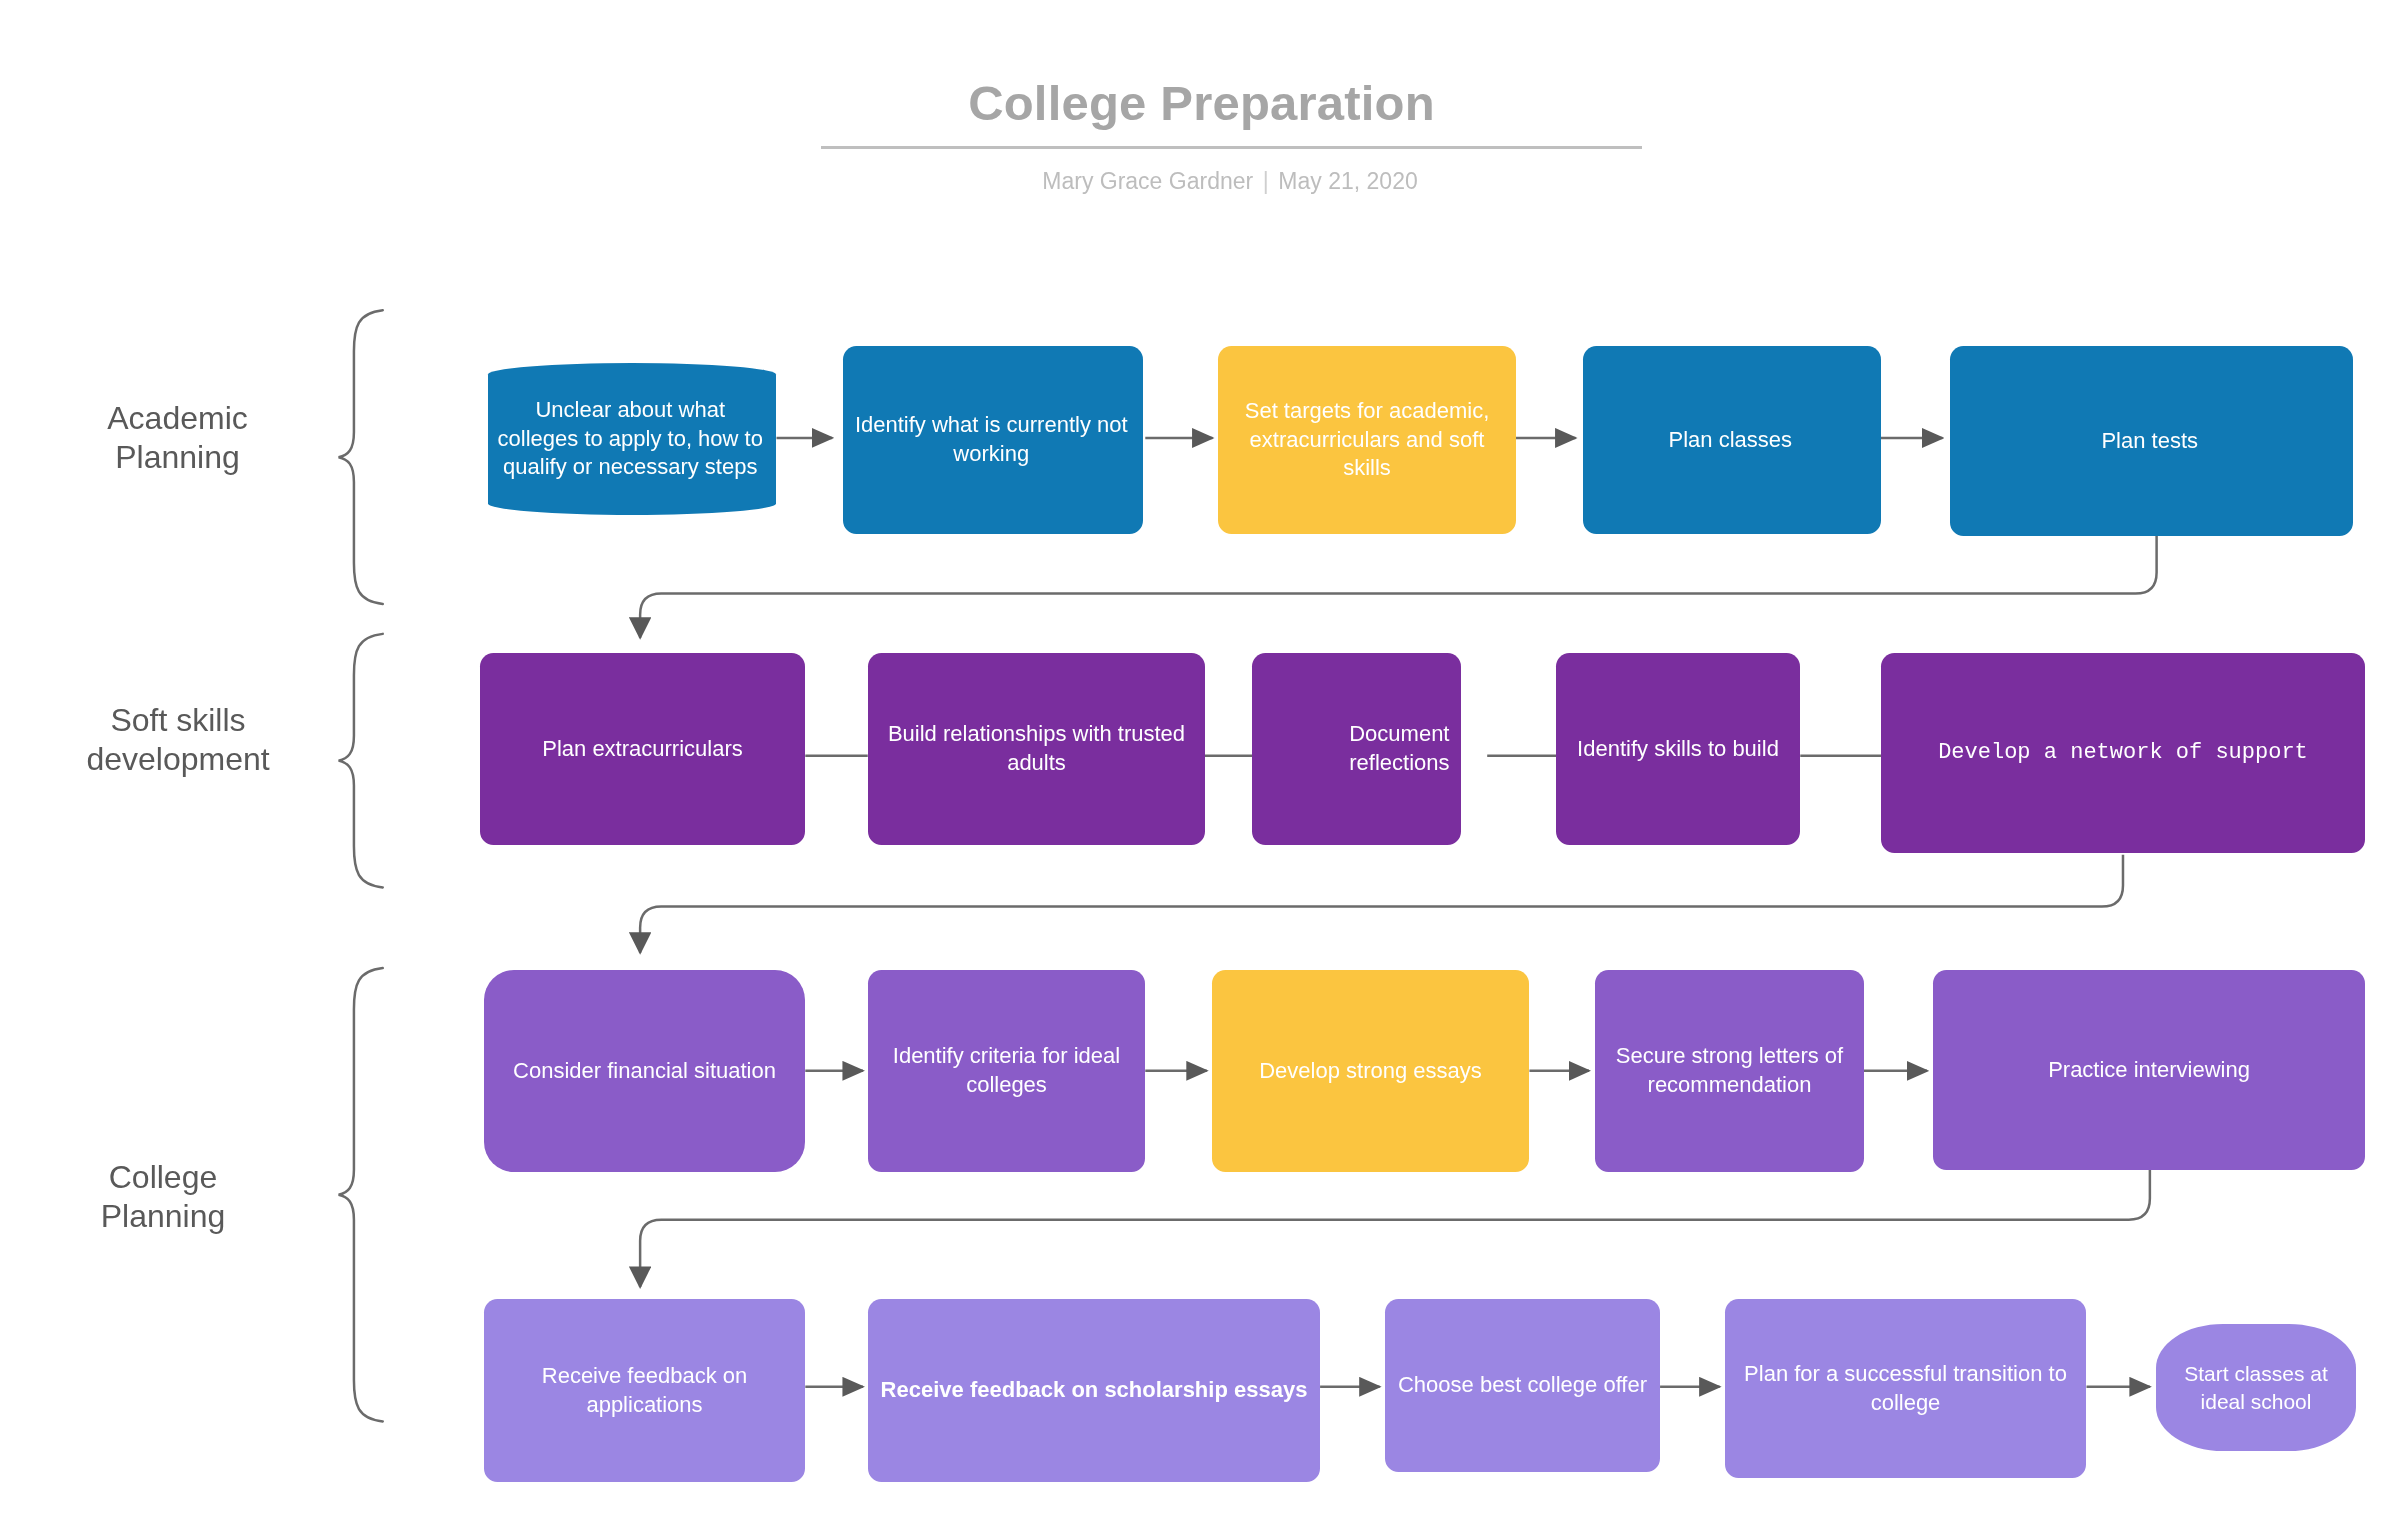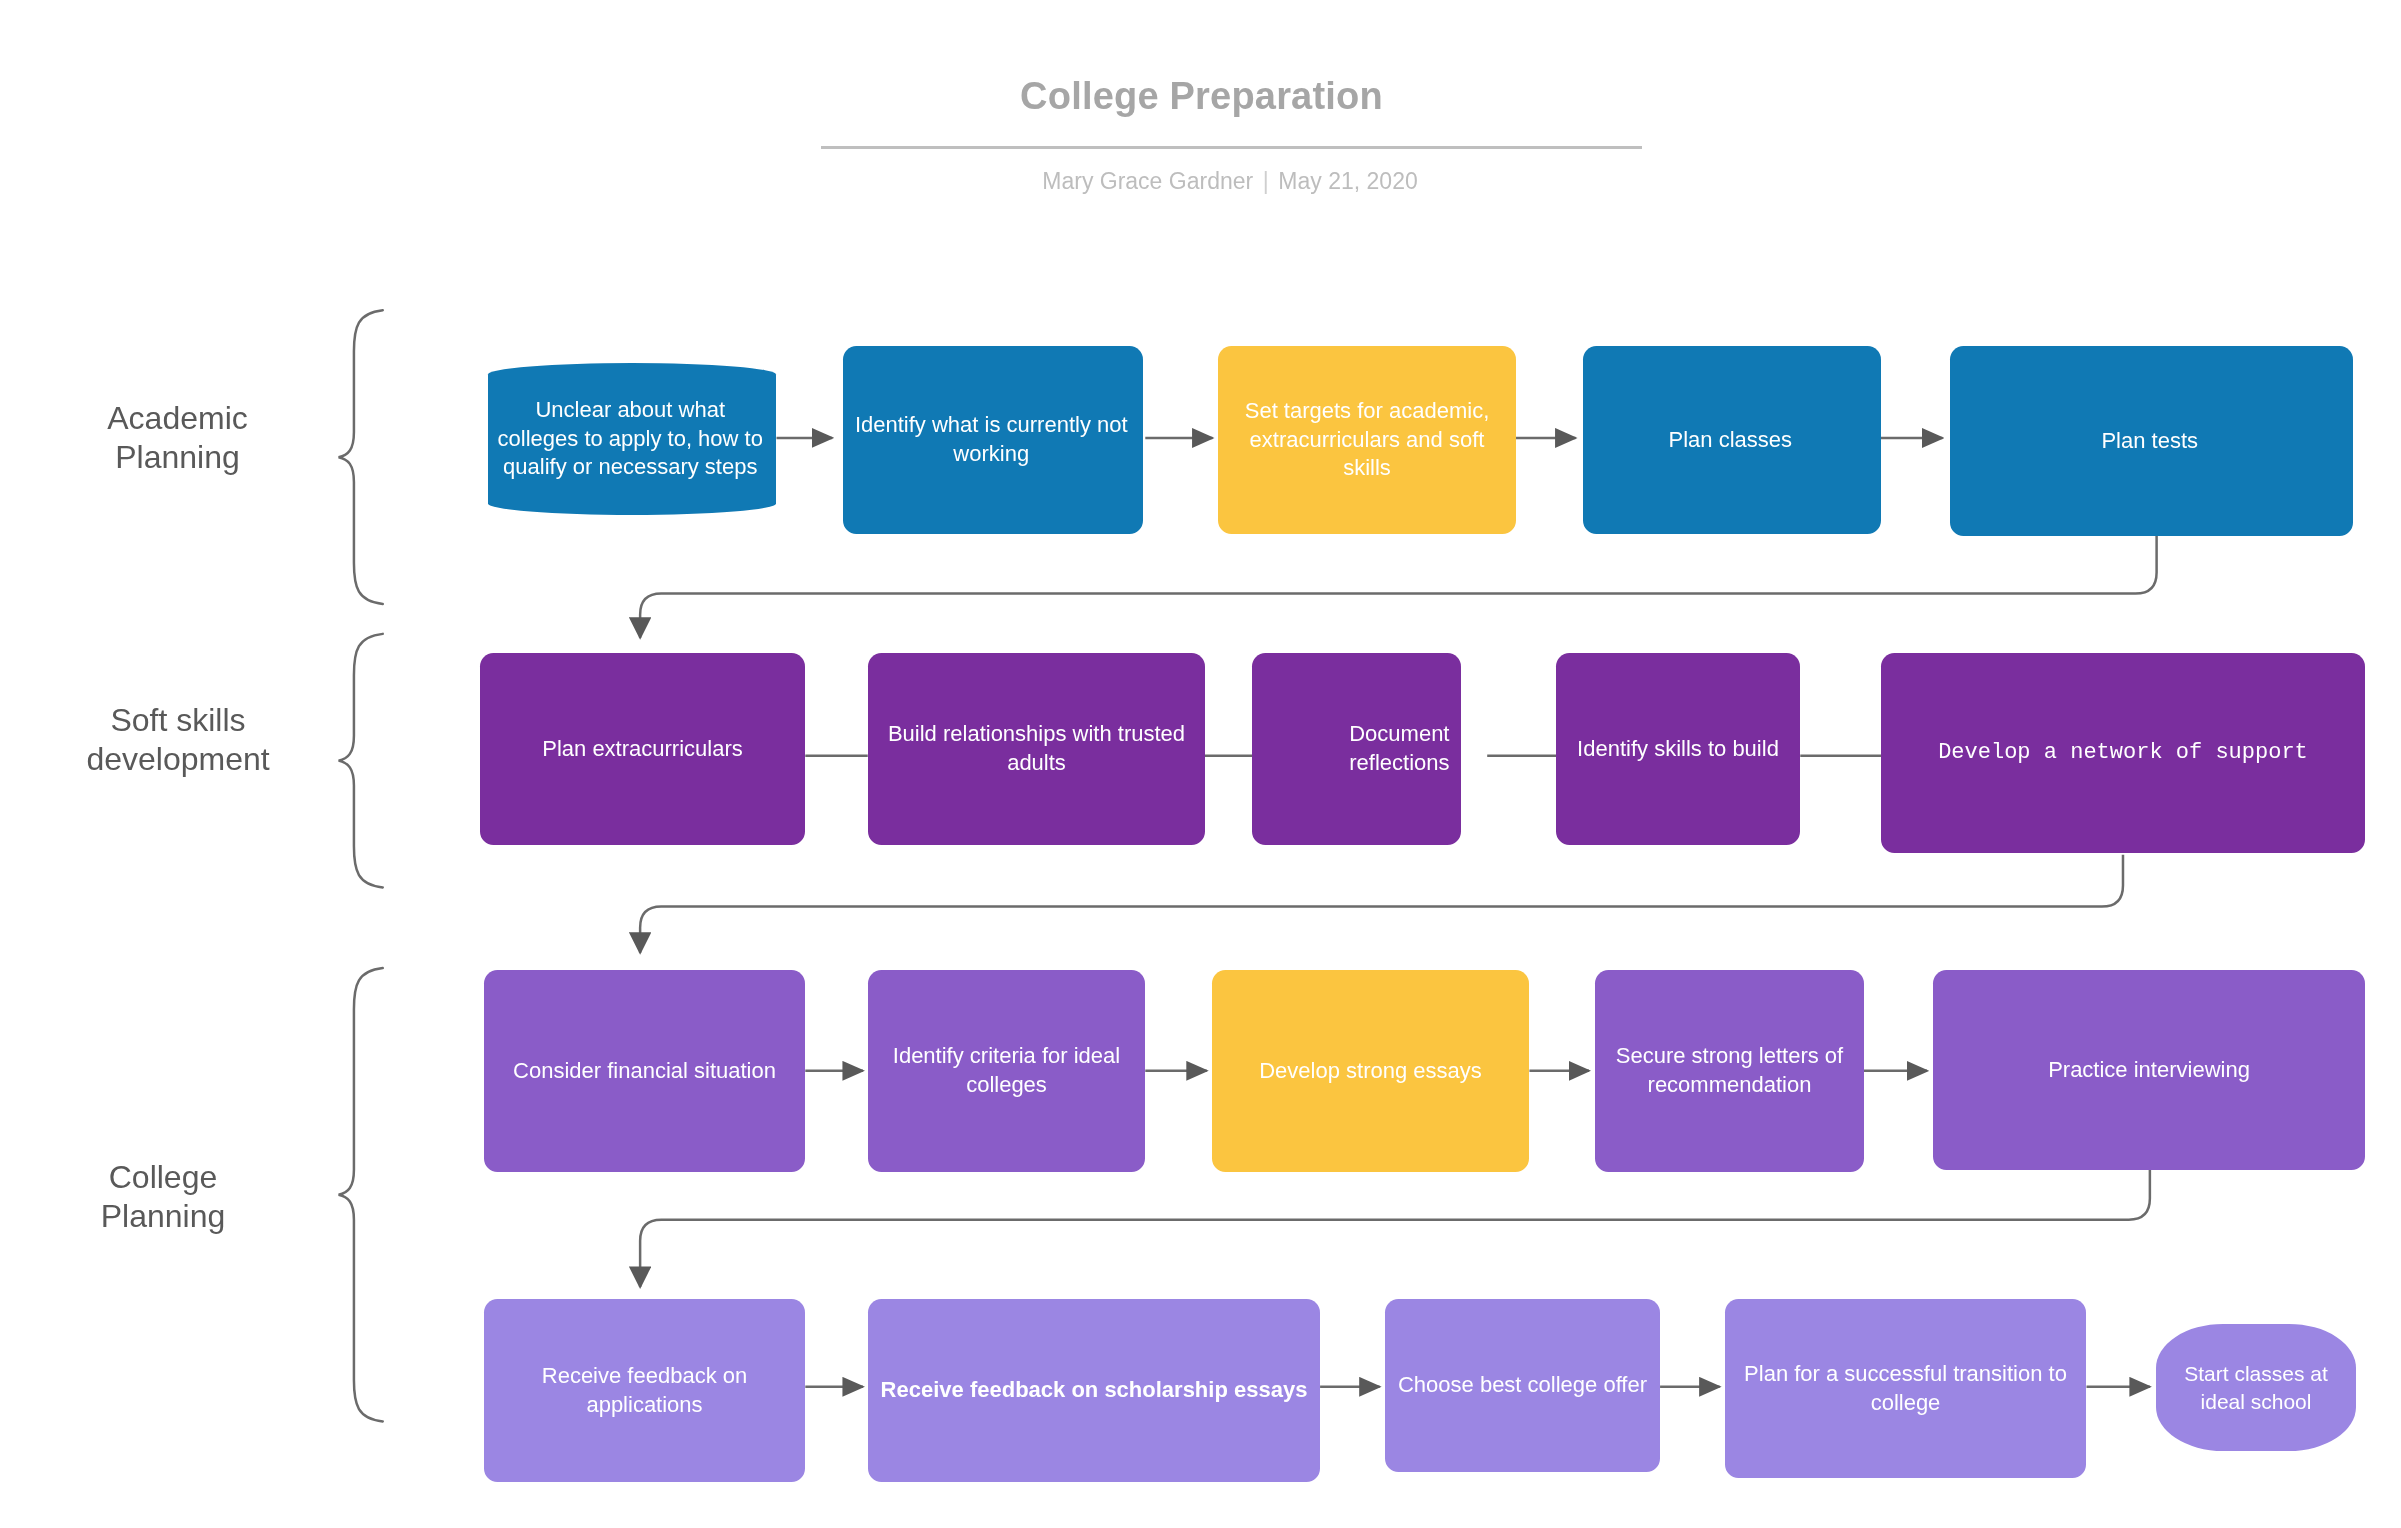--- a/index.html
+++ b/index.html
@@ -24,21 +24,21 @@
     top: 0;
     width: 2402px;
     text-align: center;
   }
   #page-title {
     position: absolute;
     left: 817px;
     top: 75px;
     width: 769px;
     text-align: center;
-    font-size: 38px;
+    font-size: 49px;
     font-weight: bold;
     color: #a6a6a6;
     letter-spacing: 0.2px;
   }
   #title-rule {
     position: absolute;
     left: 821px;
     top: 146px;
     width: 821px;
     height: 2.9px;
@@ -187,21 +187,21 @@
   <div class="node c-purple-dark" style="left:480px; top:653px; width:325px; height:192px;">Plan extracurriculars</div>
 
   <div class="node c-purple-dark" style="left:868px; top:653px; width:337px; height:192px;">Build relationships with trusted adults</div>
 
   <div class="node c-purple-dark" style="left:1252px; top:653px; width:209px; height:192px;text-align:right;">Document reflections</div>
 
   <div class="node c-purple-dark" style="left:1556px; top:653px; width:244px; height:192px;">Identify skills to build</div>
 
   <div class="node c-purple-dark" style="left:1881px; top:653px; width:484px; height:200px;font-family:Liberation Mono, monospace;">Develop a network of support</div>
 
-  <div class="node c-purple-mid" style="left:484px; top:970px; width:321px; height:202px;">Consider financial situation</div>
+  <div class="node c-purple-mid" style="left:484px; top:970px; width:321px; height:202px;border-radius:30px;">Consider financial situation</div>
 
   <div class="node c-purple-mid" style="left:868px; top:970px; width:277px; height:202px;">Identify criteria for ideal colleges</div>
 
   <div class="node c-yellow" style="left:1212px; top:970px; width:317px; height:202px;">Develop strong essays</div>
 
   <div class="node c-purple-mid" style="left:1595px; top:970px; width:269px; height:202px;">Secure strong letters of recommendation</div>
 
   <div class="node c-purple-mid" style="left:1933px; top:970px; width:432px; height:200px;">Practice interviewing</div>
 
   <div class="node c-purple-light" style="left:484px; top:1299px; width:321px; height:183px;">Receive feedback on applications</div>

